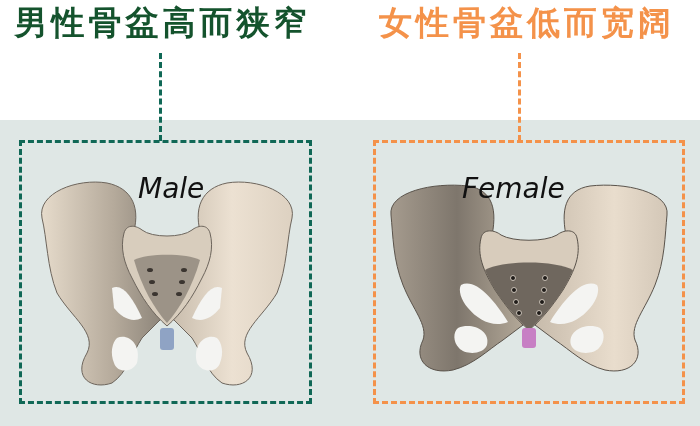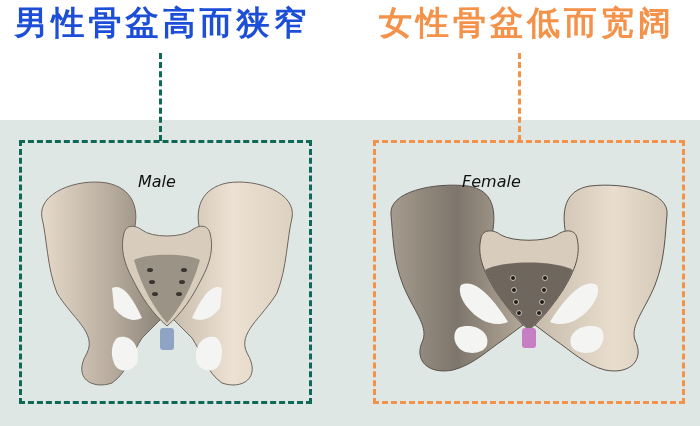--- a/index.html
+++ b/index.html
@@ -11,36 +11,36 @@
     .panel {
       position: absolute; left: 0; top: 120px; width: 700px; height: 306px;
       background: #dfe7e5;
     }
     .title {
       position: absolute; top: 0px; height: 46px; line-height: 46px;
       font-size: 33px; font-weight: bold; letter-spacing: 4px;
       white-space: nowrap; text-align: center;
       font-family: "DejaVu Sans", sans-serif;
     }
-    .title.male { left: 10px; width: 305px; color: #1d4ed8; }
+    .title.male { left: 10px; width: 305px; color: #14532d; }
     .title.female { left: 372px; width: 310px; color: #f4924a; }
     .vline {
       position: absolute; top: 53px; height: 88px; width: 0;
       border-left: 3px dashed;
     }
     .vline.male { left: 159px; border-color: #106856; }
     .vline.female { left: 518px; border-color: #f4924a; }
     .box {
       position: absolute; top: 140px; height: 264px;
       border: 3px dashed; box-sizing: border-box;
     }
     .box.male { left: 19px; width: 293px; border-color: #106856; }
     .box.female { left: 373px; width: 312px; border-color: #f4924a; }
     .label {
-      position: absolute; top: 172px; font-style: italic; font-size: 16px;
+      position: absolute; top: 172px; font-style: italic; font-size: 28px;
       color: #111; font-family: "DejaVu Sans", sans-serif;
     }
     .label.male { left: 138px; }
     .label.female { left: 462px; }
     .pelvis { position: absolute; }
     .pelvis.male { left: 32px; top: 178px; width: 270px; height: 215px; }
     .pelvis.female { left: 383px; top: 180px; width: 292px; height: 200px; }
   </style>
 </head>
 <body>

